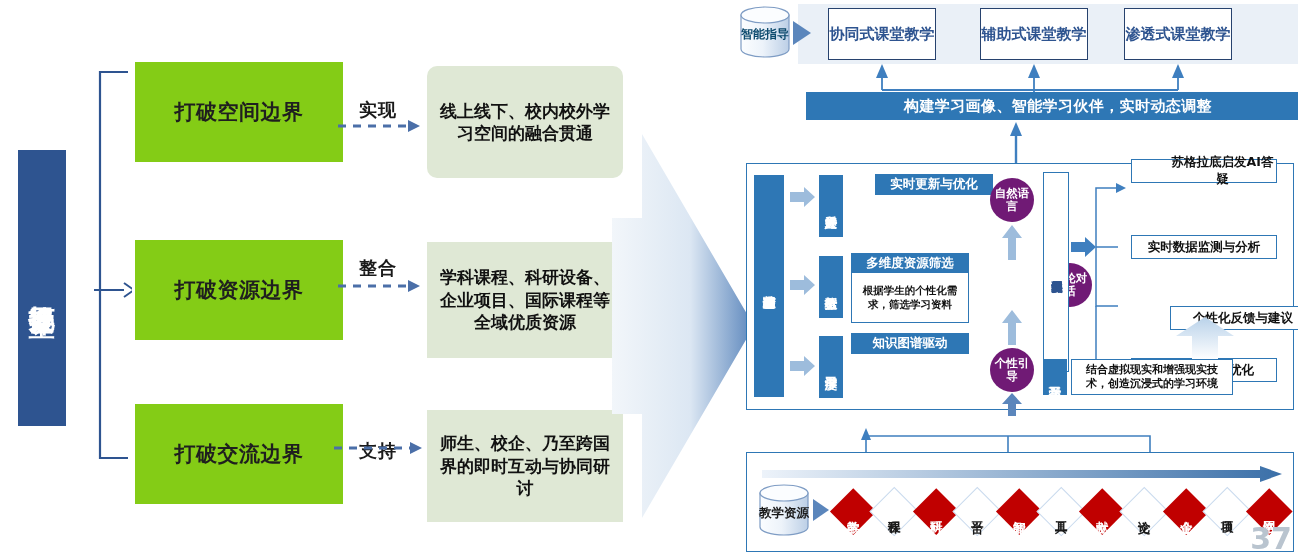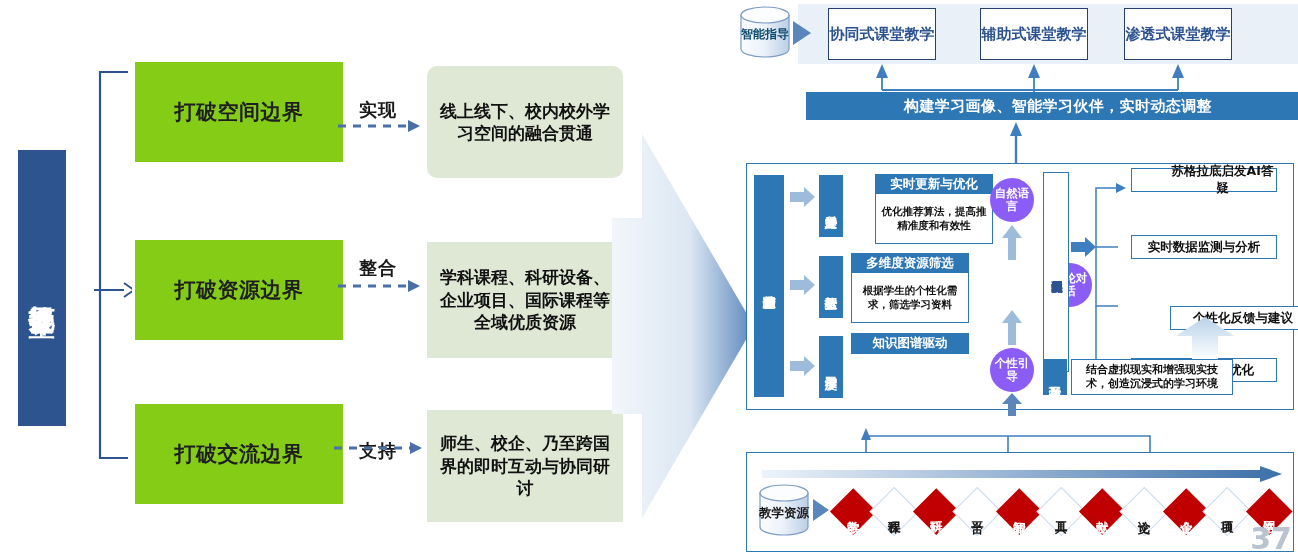--- a/index.html
+++ b/index.html
@@ -39,21 +39,21 @@
   #mid-panel{left:746px;top:163px;width:548px;height:247px;border:1.4px solid #2E77B5;background:#fff;}
   #vbar{left:754px;top:175px;width:30px;height:222px;background:#2E77B5;color:#fff;
     font-size:12.5px;font-weight:700;line-height:1.16;
     writing-mode:vertical-rl;text-orientation:upright;letter-spacing:0px;}
   .fatarrow{width:26px;height:22px}
   .tagbox{width:24px;height:62px;background:#2E77B5;color:#fff;font-size:12.5px;
     font-weight:700;line-height:1.12;writing-mode:vertical-rl;text-orientation:upright;}
   .cardbox{width:118px;border:1.2px solid #2E77B5;background:#fff;}
   .cardhd{background:#2E77B5;color:#fff;font-size:12.5px;font-weight:700;height:19px;}
   .cardbd{color:#111;font-size:10.5px;font-weight:700;line-height:1.3;padding:4px 3px;height:41px;}
-  .redc{width:44px;height:44px;border-radius:50%;background:#8b5cf6;color:#fff;
+  .redc{width:44px;height:44px;border-radius:50%;background:#701a75;color:#fff;
     font-size:11.5px;font-weight:700;line-height:1.1;}
   #provide{width:26px;height:200px;border:1.2px solid #2E77B5;background:#fff;
     color:#2E5490;font-size:11px;font-weight:700;line-height:1.08;
     writing-mode:vertical-rl;text-orientation:upright;}
   .obox{width:146px;height:24px;border:1.2px solid #2E77B5;background:#fff;
     color:#111;font-size:12.5px;font-weight:700;}
   #vrtag{width:24px;height:36px;background:#2E77B5;color:#fff;font-size:12.5px;
     font-weight:700;line-height:1.12;writing-mode:vertical-rl;text-orientation:upright;}
   #vrtext{width:162px;height:36px;border:1.2px solid #2E77B5;background:#fff;color:#111;
     font-size:11px;font-weight:700;line-height:1.28;padding:2px 4px;}
@@ -183,21 +183,20 @@
 <div class="abs ctr" id="vbar">精准分析与动态调整</div>
 
 <div class="abs" style="left:790px;top:186px;">
   <svg class="fatarrow" viewBox="0 0 26 22">
       <path d="M0 6 L14 6 L14 1 L25 11 L14 21 L14 16 L0 16 Z" fill="#9DBCDC"></path>
     </svg>
 </div>
 <div class="abs ctr tagbox" style="left:819px;top:175px;">兴趣爱好</div>
 <div class="abs cardbox" style="left:851px;top:174px;margin-left:24px;">
   <div class="ctr cardhd">实时更新与优化</div>
-  <div class="ctr cardbd">优化推荐算法，提高推精准度和有效性</div>
 </div>
 
 <div class="abs" style="left:790px;top:274px;">
   <svg class="fatarrow" viewBox="0 0 26 22">
       <path d="M0 6 L14 6 L14 1 L25 11 L14 21 L14 16 L0 16 Z" fill="#9DBCDC"></path>
     </svg>
 </div>
 <div class="abs ctr tagbox" style="left:819px;top:256px;">数据分析</div>
 <div class="abs cardbox" style="left:851px;top:253px;">
   <div class="ctr cardhd">多维度资源筛选</div>
@@ -246,21 +245,21 @@
       <path d="M4 73 L4 14 L26 14"></path>
       <path d="M4 73 L26 73"></path>
       <path d="M4 73 L4 132 L26 132"></path>
       <path d="M4 132 L4 196 L26 196"></path>
     </g>
     <path d="M24 9 L34 14 L24 19 Z" fill="#3F7FBF"></path>
     <path d="M24 191 L34 196 L24 201 Z" fill="#3F7FBF"></path>
   </svg>
 </div>
 
-<div class="abs ctr obox" style="left:1131px;top:168px;padding-left:37px;">苏格拉底启发AI答疑</div>
+<div class="abs ctr obox" style="left:1131px;top:159px;padding-left:37px;">苏格拉底启发AI答疑</div>
 <div class="abs ctr obox" style="left:1131px;top:235px;">实时数据监测与分析</div>
 <div class="abs ctr obox" style="left:1170px;top:294px;margin-top:12px;">个性化反馈与建议</div>
 <div class="abs ctr obox" style="left:1131px;top:358px;">教学质量监测优化</div>
 
 <div class="abs" style="left:1172px;top:316px;width:66px;height:44px;">
   <svg width="66" height="44" viewBox="0 0 66 44">
     <defs>
         <linearGradient id="gup" x1="0" y1="1" x2="0" y2="0">
       <stop offset="0" stop-color="#FFFFFF"></stop>
           <stop offset="1" stop-color="#B9D2EA"></stop>

